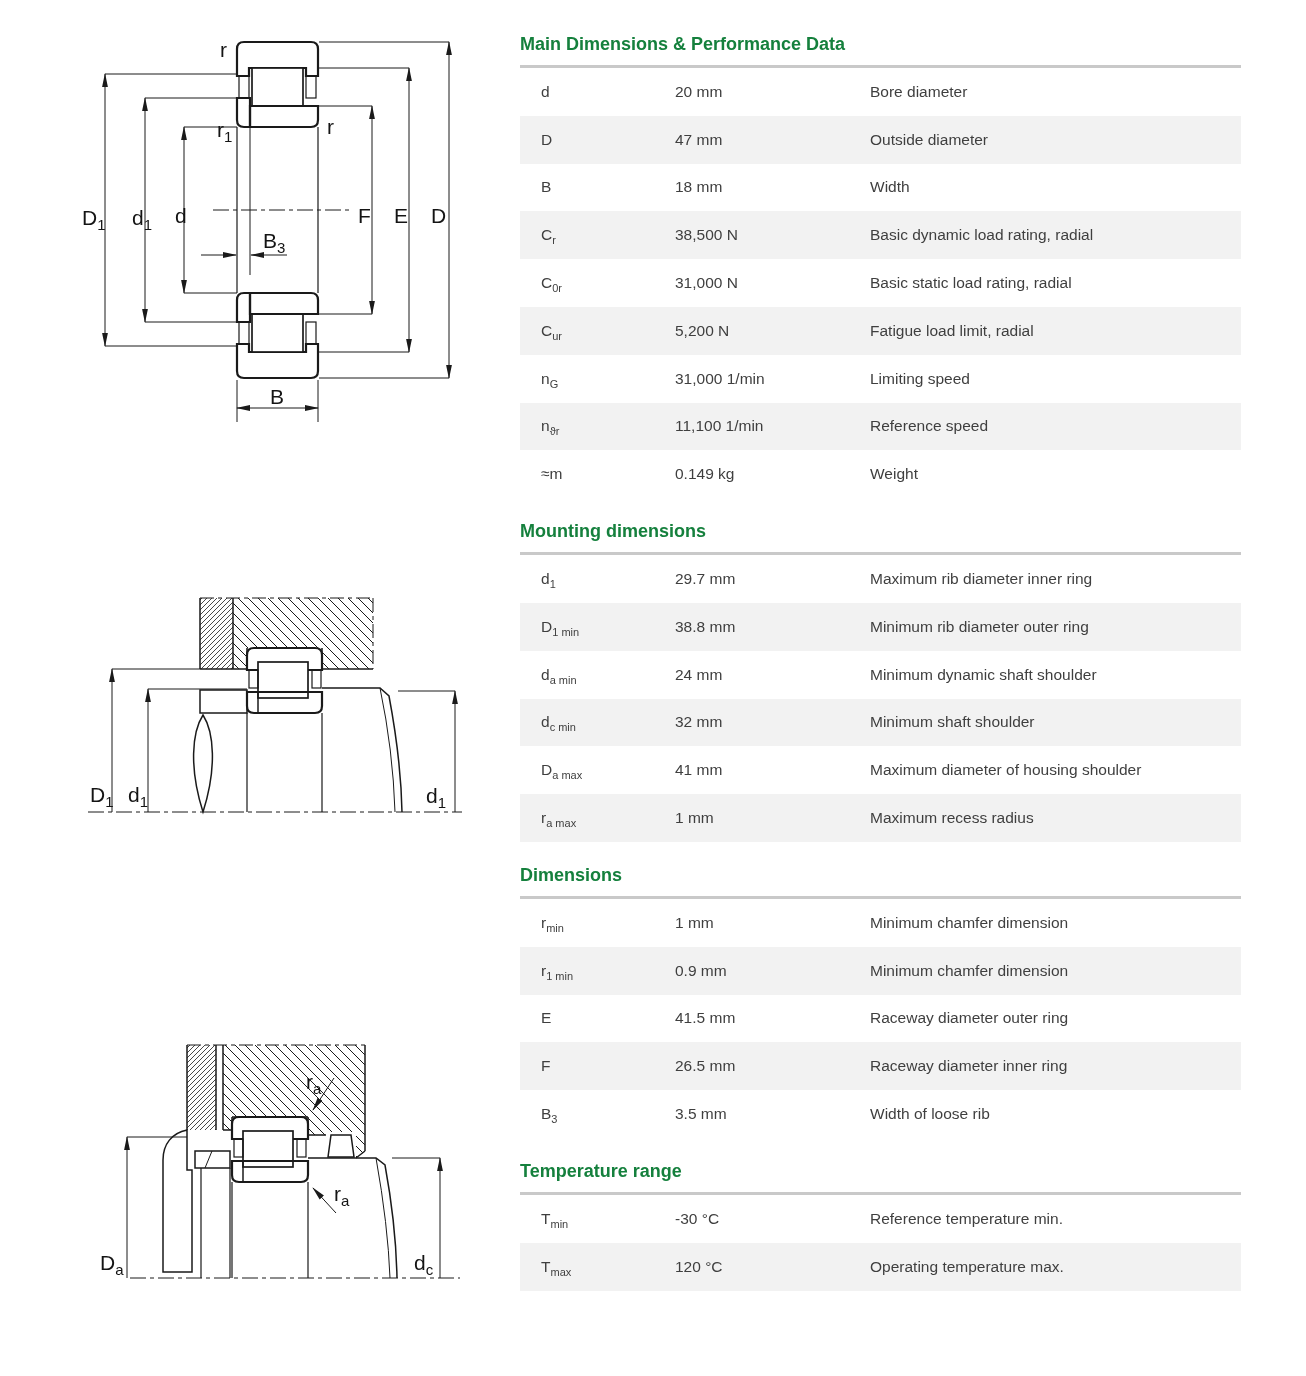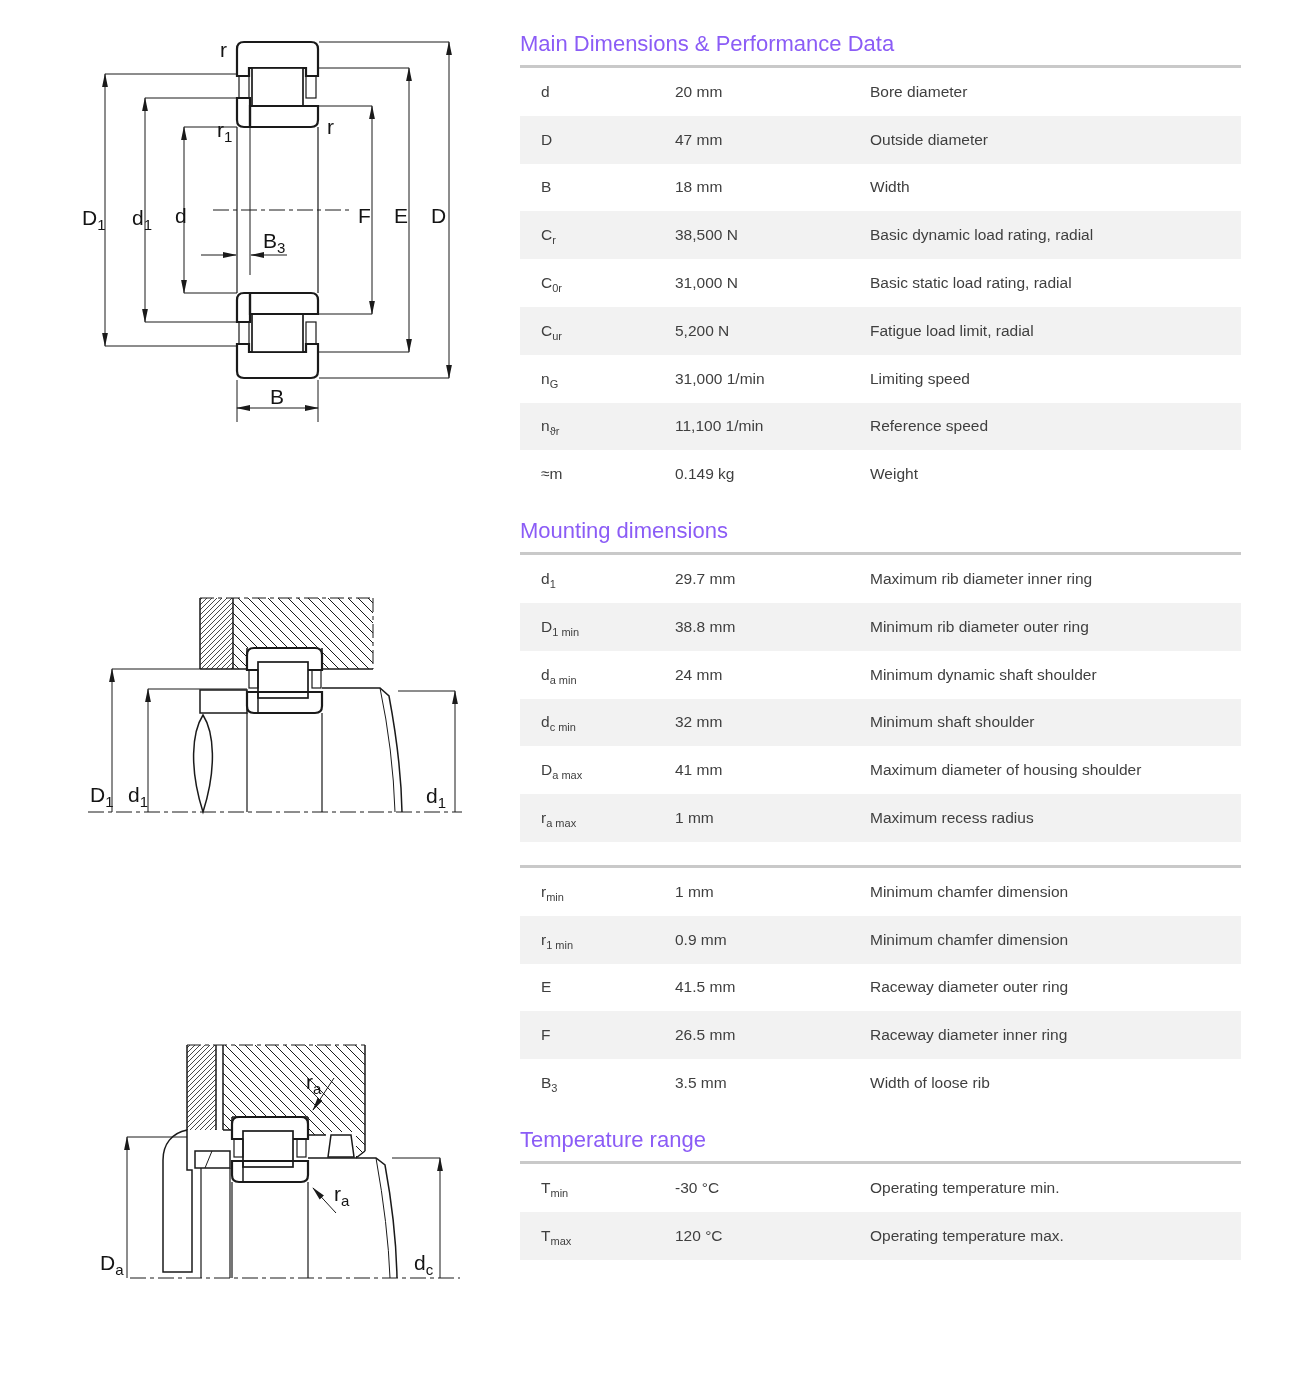--- a/index.html
+++ b/index.html
@@ -23,22 +23,22 @@
   svg .dim{stroke:#1a1a1a;stroke-width:1;fill:none;}
   svg .cl{stroke:#1a1a1a;stroke-width:1;fill:none;stroke-dasharray:16 4 4 4;}
   svg .dashcut{stroke:#1a1a1a;stroke-width:1;fill:none;stroke-dasharray:14 4 4 4;}
   svg .dl{font-size:21px;fill:#141414;font-family:"Liberation Sans","DejaVu Sans",sans-serif;}
   svg .white{fill:#ffffff;}
   
   .tables{position:absolute;left:520px;top:0;width:721px;padding-top:34px;}
   .section{margin:0;}
   .section + .section{margin-top:23px;}
   .section h3{
-    font-size:22px;line-height:20px;margin:0 0 11px 0;
-    font-weight:normal;color:#8b5cf6;
+    font-size:18px;line-height:20px;margin:0 0 11px 0;
+    font-weight:bold;color:#15803d;
   }
   .section .rows{border-top:3px solid #c9c9c9;}
   .row{
     height:47.8px;display:grid;grid-template-columns:134px 195px 1fr;
     align-items:center;padding-left:21px;box-sizing:border-box;
   }
   .row:nth-child(even){background:#f2f2f2;}
   .cell{font-size:15.5px;color:#3f3f3f;}
   .cell sub{font-size:11px;line-height:0;}
 </style>
@@ -328,20 +328,21 @@
           <span class="cell">Maximum diameter of housing shoulder</span>
         </div>
         <div class="row">
           <span class="cell">r<sub>a max</sub></span>
           <span class="cell">1 mm</span>
           <span class="cell">Maximum recess radius</span>
         </div>
       </div>
     </section>
     <section class="section">
+      <h3>Dimensions</h3>
       <div class="rows">
         <div class="row">
           <span class="cell">r<sub>min</sub></span>
           <span class="cell">1 mm</span>
           <span class="cell">Minimum chamfer dimension</span>
         </div>
         <div class="row">
           <span class="cell">r<sub>1 min</sub></span>
           <span class="cell">0.9 mm</span>
           <span class="cell">Minimum chamfer dimension</span>
@@ -362,21 +363,21 @@
           <span class="cell">Width of loose rib</span>
         </div>
       </div>
     </section>
     <section class="section">
       <h3>Temperature range</h3>
       <div class="rows">
         <div class="row">
           <span class="cell">T<sub>min</sub></span>
           <span class="cell">-30 °C</span>
-          <span class="cell">Operating temperature min.</span>
+          <span class="cell">Reference temperature min.</span>
         </div>
         <div class="row">
           <span class="cell">T<sub>max</sub></span>
           <span class="cell">120 °C</span>
           <span class="cell">Operating temperature max.</span>
         </div>
       </div>
     </section>
   </div>
 

